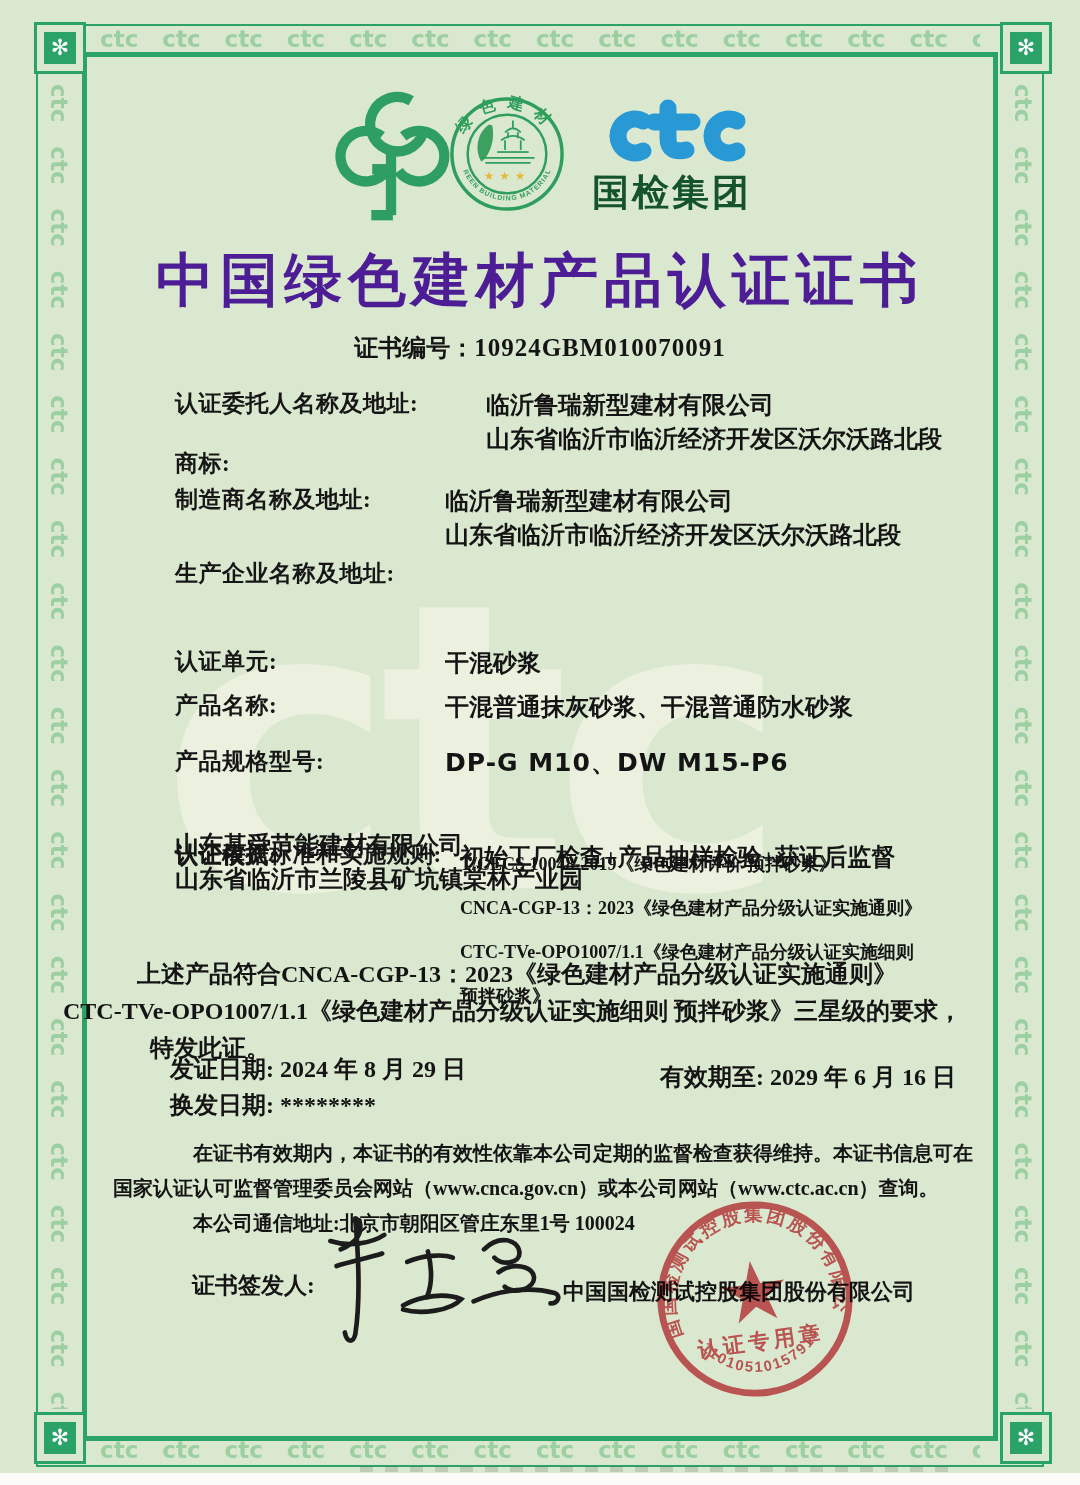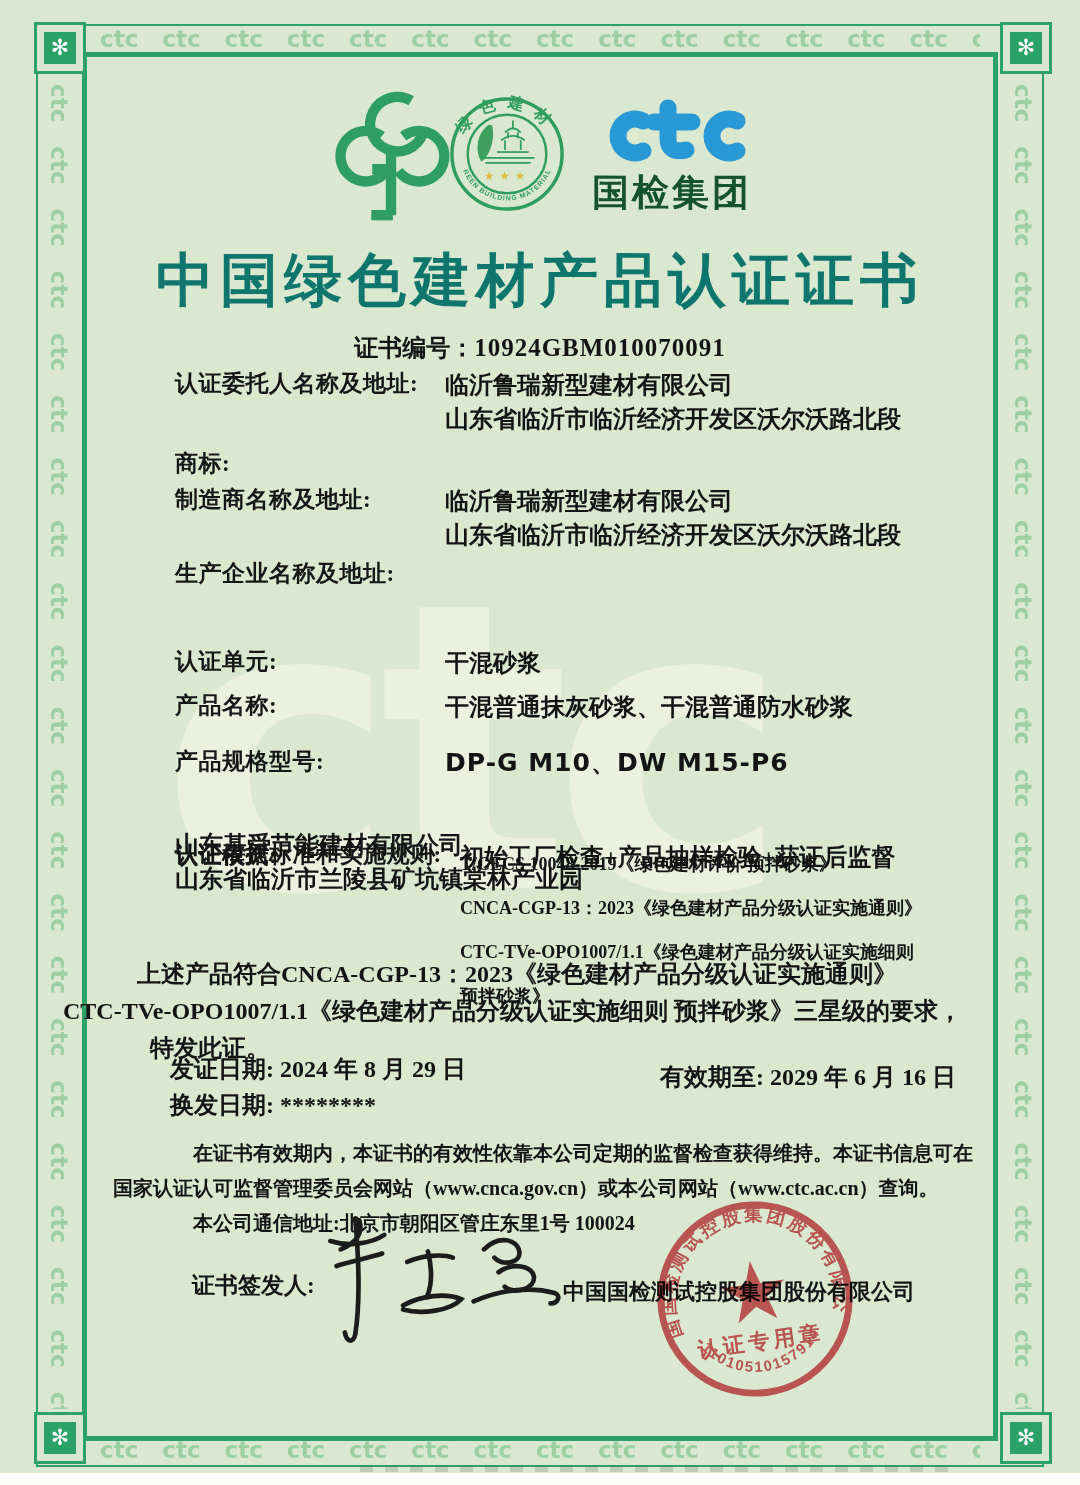--- a/index.html
+++ b/index.html
@@ -23,21 +23,21 @@
   .band-right{left:1010px;}
   .corner{position:absolute;width:46px;height:46px;border:3px solid #2aa268;z-index:3;
           display:flex;align-items:center;justify-content:center;background:#d9e8cf;}
   .corner-in{width:32px;height:32px;background:#2aa268;color:#ffffff;font-size:22px;
              line-height:32px;text-align:center;font-family:"DejaVu Sans",sans-serif;}
   
   .hdr-logo{position:absolute;z-index:4;}
   .ctc-group-name{position:absolute;left:592px;top:168px;z-index:4;
     font-family:"DejaVu Sans",sans-serif;font-weight:800;font-size:37px;letter-spacing:3px;color:#14532d;}
   .title{position:absolute;left:0;right:0;top:242px;z-index:4;text-align:center;
-    font-size:58px;font-weight:900;letter-spacing:6px;color:#0f766e;}
+    font-size:58px;font-weight:900;letter-spacing:6px;color:#4c1d95;}
   .certline{position:absolute;left:0;right:0;top:332px;z-index:4;text-align:center;
     font-size:24px;font-weight:700;}
   .certline .no{font-size:25px;font-weight:800;letter-spacing:1px;}
   
   .frow{position:absolute;left:175px;right:84px;display:flex;z-index:4;}
   .lbl{flex:0 0 270px;font-size:23px;font-weight:700;letter-spacing:.5px;color:#161616;}
   .lbl-wide{flex-basis:285px;}
   .vals{flex:1;}
   .vals div{font-size:24px;font-weight:700;line-height:34px;}
   .vals.std div{font-size:18px;line-height:37px;margin-top:7px;}
@@ -128,21 +128,21 @@
       <path d="M 52,24 H 90"></path>
       <path d="M 135,23 A 17,17 0 1 0 135,53"></path>
     </g>
   </svg>
   <div class="ctc-group-name">国检集团</div>
 
   <div class="title">中国绿色建材产品认证证书</div>
 
   <div class="certline"><span>证书编号：</span><span class="no">10924GBM010070091</span></div>
 
-  <div class="frow" style="top:368px;">
+  <div class="frow" style="top:388px;gap:41px;">
     <div class="lbl">认证委托人名称及地址:</div>
     <div class="vals">
       <div>临沂鲁瑞新型建材有限公司</div>
       <div>山东省临沂市临沂经济开发区沃尔沃路北段</div>
     </div>
   </div>
   <div class="frow" style="top:448px;">
     <div class="lbl">商标:</div>
     <div class="vals"></div>
   </div>

